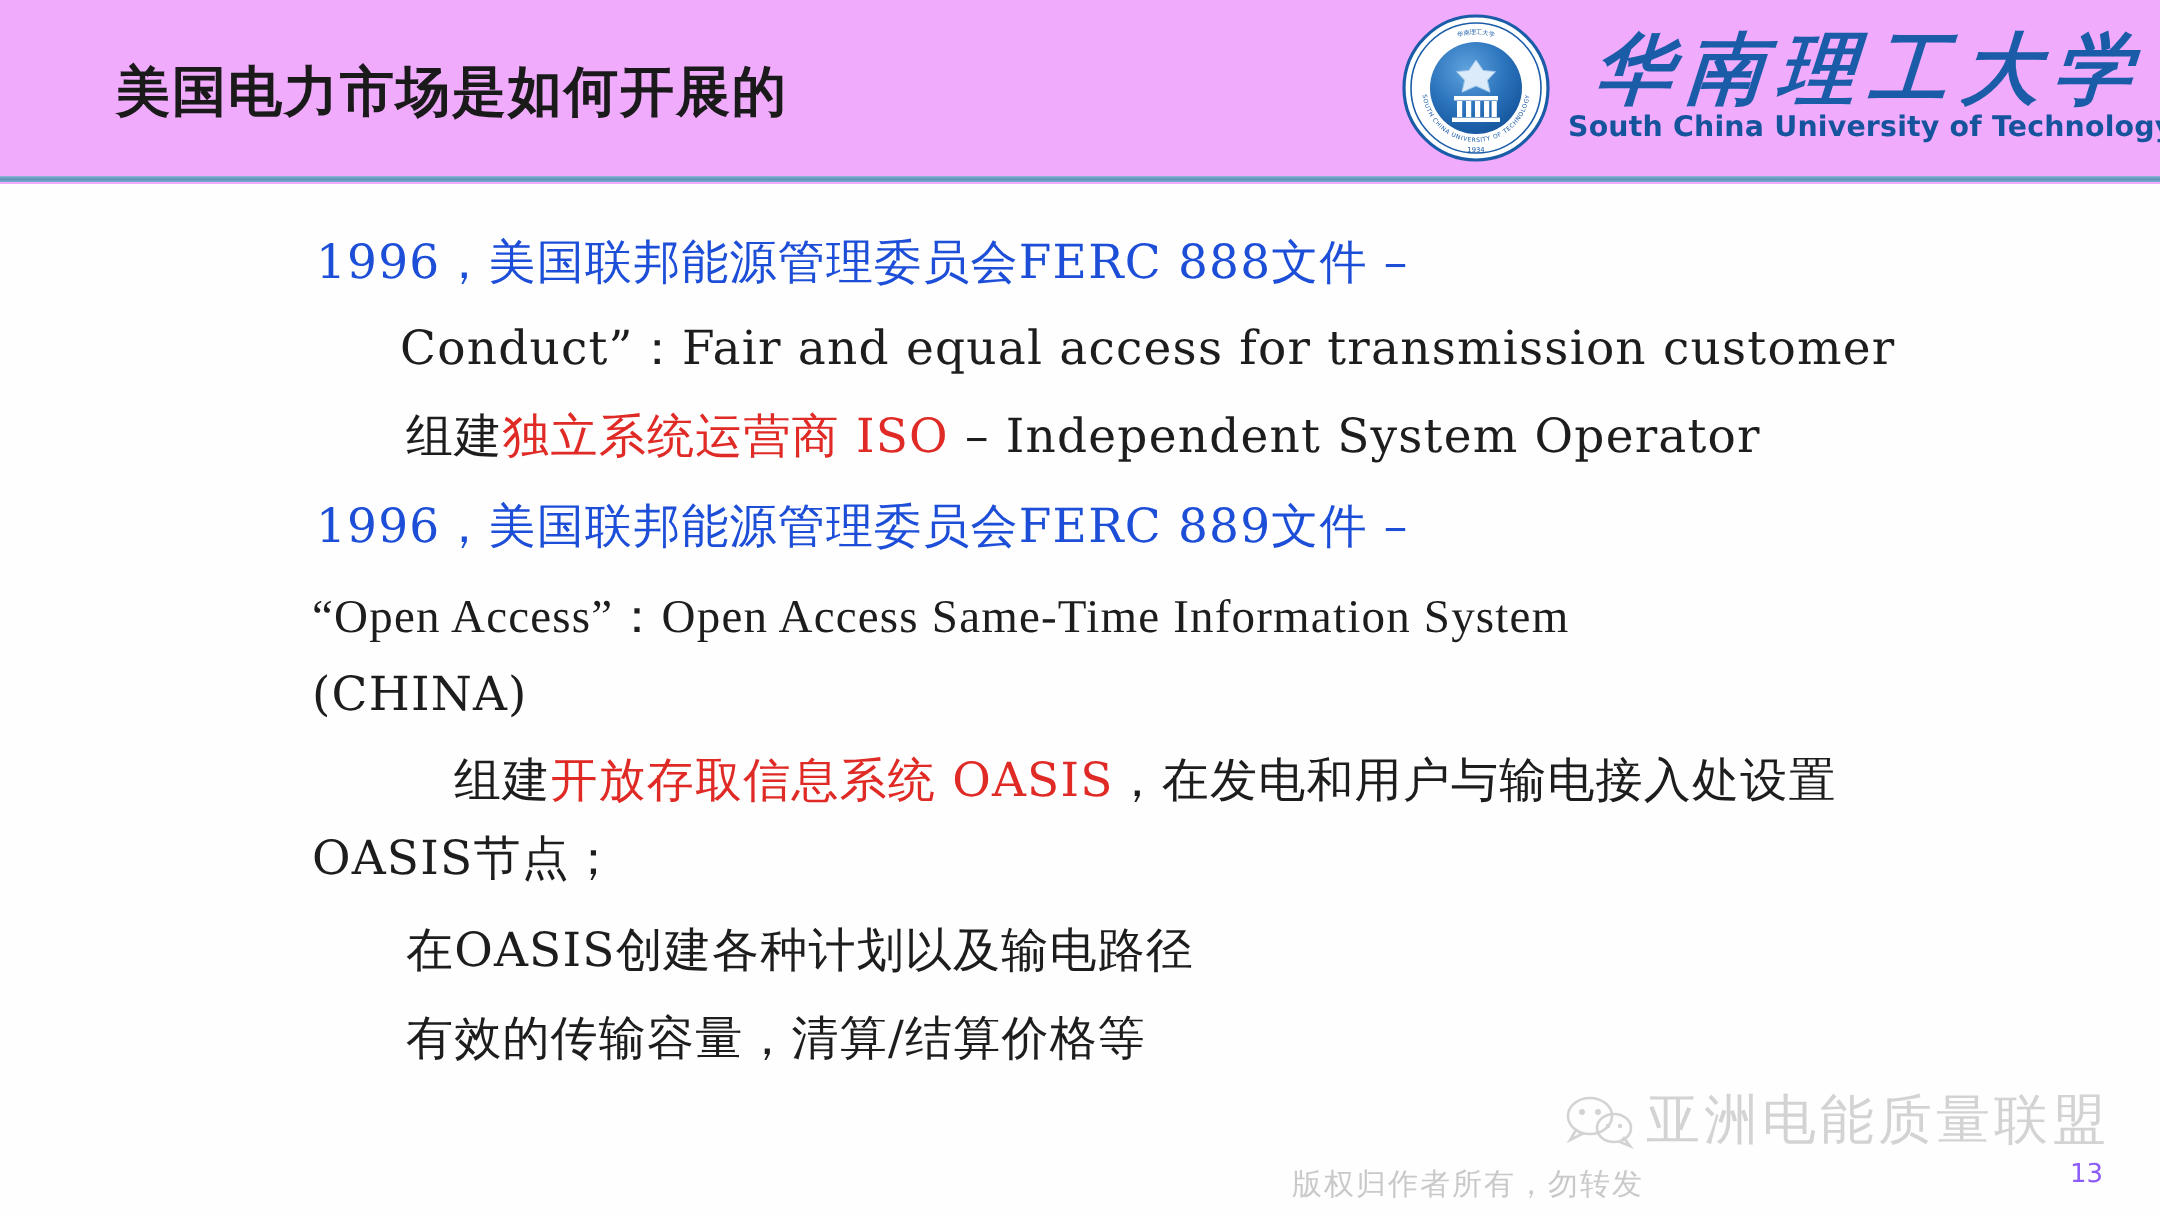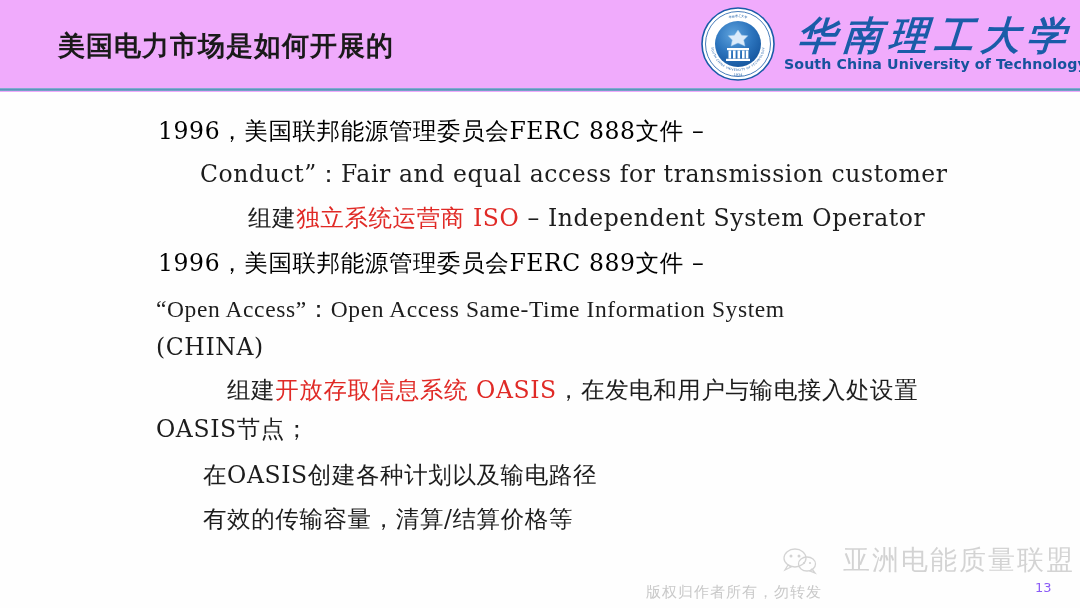--- a/index.html
+++ b/index.html
@@ -96,21 +96,21 @@
     width: 1080px;
   }
   .content-line {
     font-family: "DejaVu Serif", "Liberation Serif", serif;
     font-size: 23.5px;
     color: #1d1d1d;
     line-height: 1.0;
     white-space: nowrap;
     letter-spacing: 0.6px;
   }
-  .ln-green  { color: #000000; }
+  .ln-green  { color: #1d4ed8; }
   .ln-red    { color: #e02a26; }
   .ln-black  { color: #1d1d1d; }
 
   .row { position: absolute; }
 
   
   #footer-copyright {
     position: absolute;
     left: 646px;
     top: 583px;
@@ -120,21 +120,20 @@
     letter-spacing: 1px;
     white-space: nowrap;
   }
   #wechat-watermark {
     position: absolute;
     left: 780px;
     top: 542px;
     display: flex;
     align-items: center;
     opacity: 0.42;
-    gap: 20px;
   }
   #wechat-icon { width: 40px; height: 30px; flex: 0 0 auto; }
   #wechat-label {
     font-family: "DejaVu Sans", "Liberation Sans", sans-serif;
     font-size: 27px;
     color: #9a9a9a;
     letter-spacing: 2px;
     margin-left: 3px;
     white-space: nowrap;
   }
@@ -202,21 +201,21 @@
 <div id="slide-body">
 
   <div class="row content-line" style="left:158px; top:20px;">
     <span class="ln-green">1996，美国联邦能源管理委员会FERC 888文件  –</span>
   </div>
 
   <div class="row content-line" style="left:156px; top:63px;margin-left:44px;">
     <span class="ln-black">Conduct”：Fair and equal access for transmission customer</span>
   </div>
 
-  <div class="row content-line" style="left:203px; top:107px;margin-left:45px;">
+  <div class="row content-line" style="left:203px; top:107px;">
     <span class="ln-black">组建</span><span class="ln-red">独立系统运营商 ISO</span><span class="ln-black"> –  Independent System Operator</span>
   </div>
 
   <div class="row content-line" style="left:158px; top:152px;">
     <span class="ln-green">1996，美国联邦能源管理委员会FERC 889文件  –</span>
   </div>
 
   <div class="row content-line" style="left:156px; top:198px;font-family:Liberation Serif, serif;">
     <span class="ln-black">“Open Access”：Open Access Same-Time Information System</span>
   </div>

